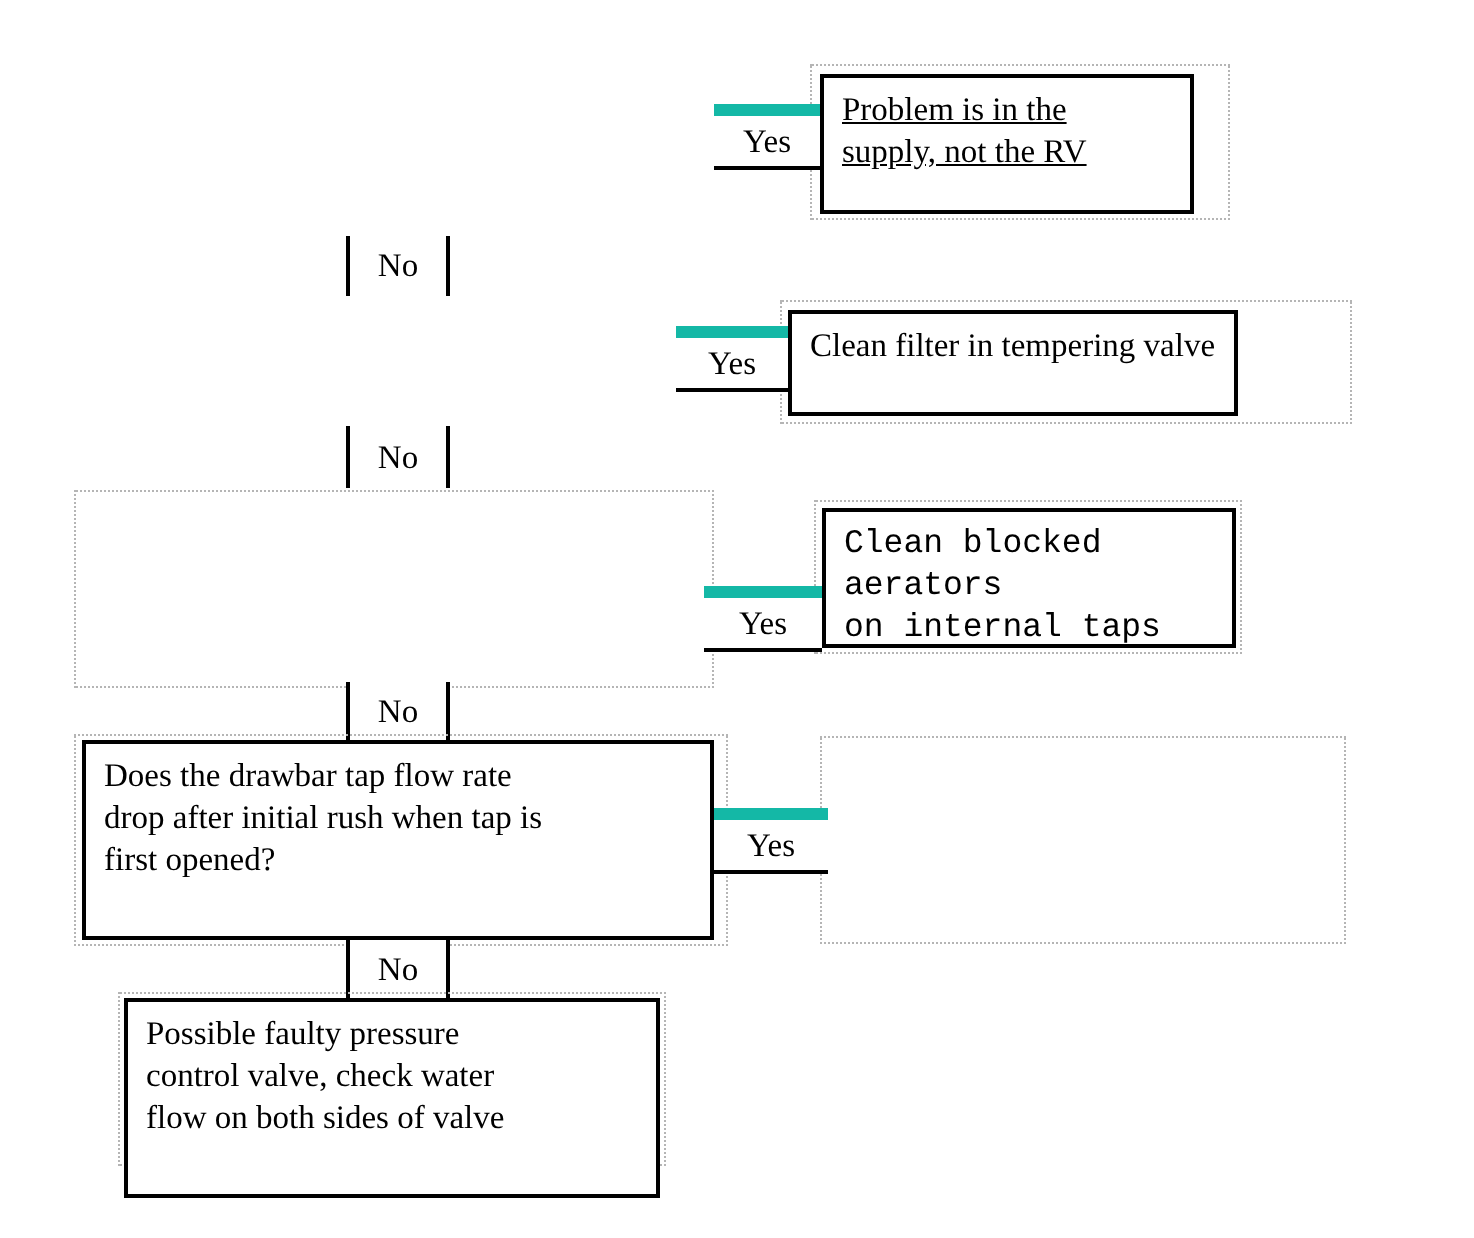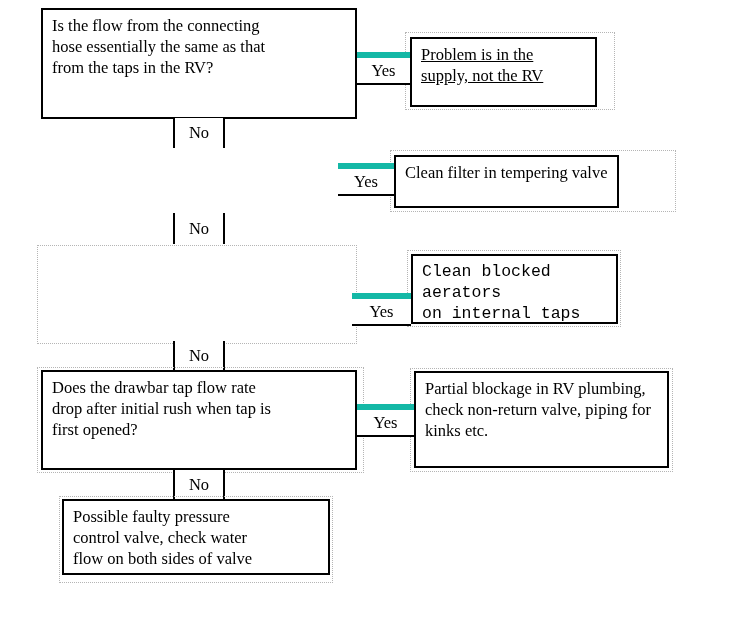--- a/index.html
+++ b/index.html
@@ -76,23 +76,20 @@
     white-space: nowrap;
   }
 </style>
 </head>
 <body>
 
 <div id="canvas">
 
   <div class="sel-outline" style="left:405px; top:32px; width:210px; height:78px;"></div>
 
-  <div class="node" style="left:41px; top:8px; width:316px; height:111px;">Is the flow from the connecting
-hose essentially the same as that
-from the taps in the RV?</div>
 
   <div class="conn-h" style="left:357px; top:52px; width:53px; height:33px;">
     <span class="conn-label">Yes</span>
   </div>
 
   <div class="node" style="left:410px; top:37px; width:187px; height:70px;text-decoration:underline;">Problem is in the
 supply, not the RV</div>
 
   <div class="conn-v" style="left:173px; top:118px; width:52px; height:30px;">
     <span class="conn-label">No</span>
@@ -130,27 +127,24 @@
   <div class="sel-outline" style="left:410px; top:368px; width:263px; height:104px;"></div>
 
   <div class="node" style="left:41px; top:370px; width:316px; height:100px;">Does the drawbar tap flow rate
 drop after initial rush when tap is
 first opened?</div>
 
   <div class="conn-h" style="left:357px; top:404px; width:57px; height:33px;">
     <span class="conn-label">Yes</span>
   </div>
 
-  <div class="node" style="left:414px; top:371px; width:255px; height:97px;">Partial blockage in RV plumbing,
-check non-return valve, piping for
-kinks etc.</div>
 
   <div class="conn-v" style="left:173px; top:470px; width:52px; height:29px;">
     <span class="conn-label">No</span>
   </div>
 
   <div class="sel-outline" style="left:59px; top:496px; width:274px; height:87px;"></div>
 
-  <div class="node" style="left:62px; top:499px; width:268px; height:76px;">Possible faulty pressure
+  <div class="node" style="left:62px; top:499px; width:268px; height:100px;">Possible faulty pressure
 control valve, check water
 flow on both sides of valve</div>
 
 </div>
 
 </body></html>

